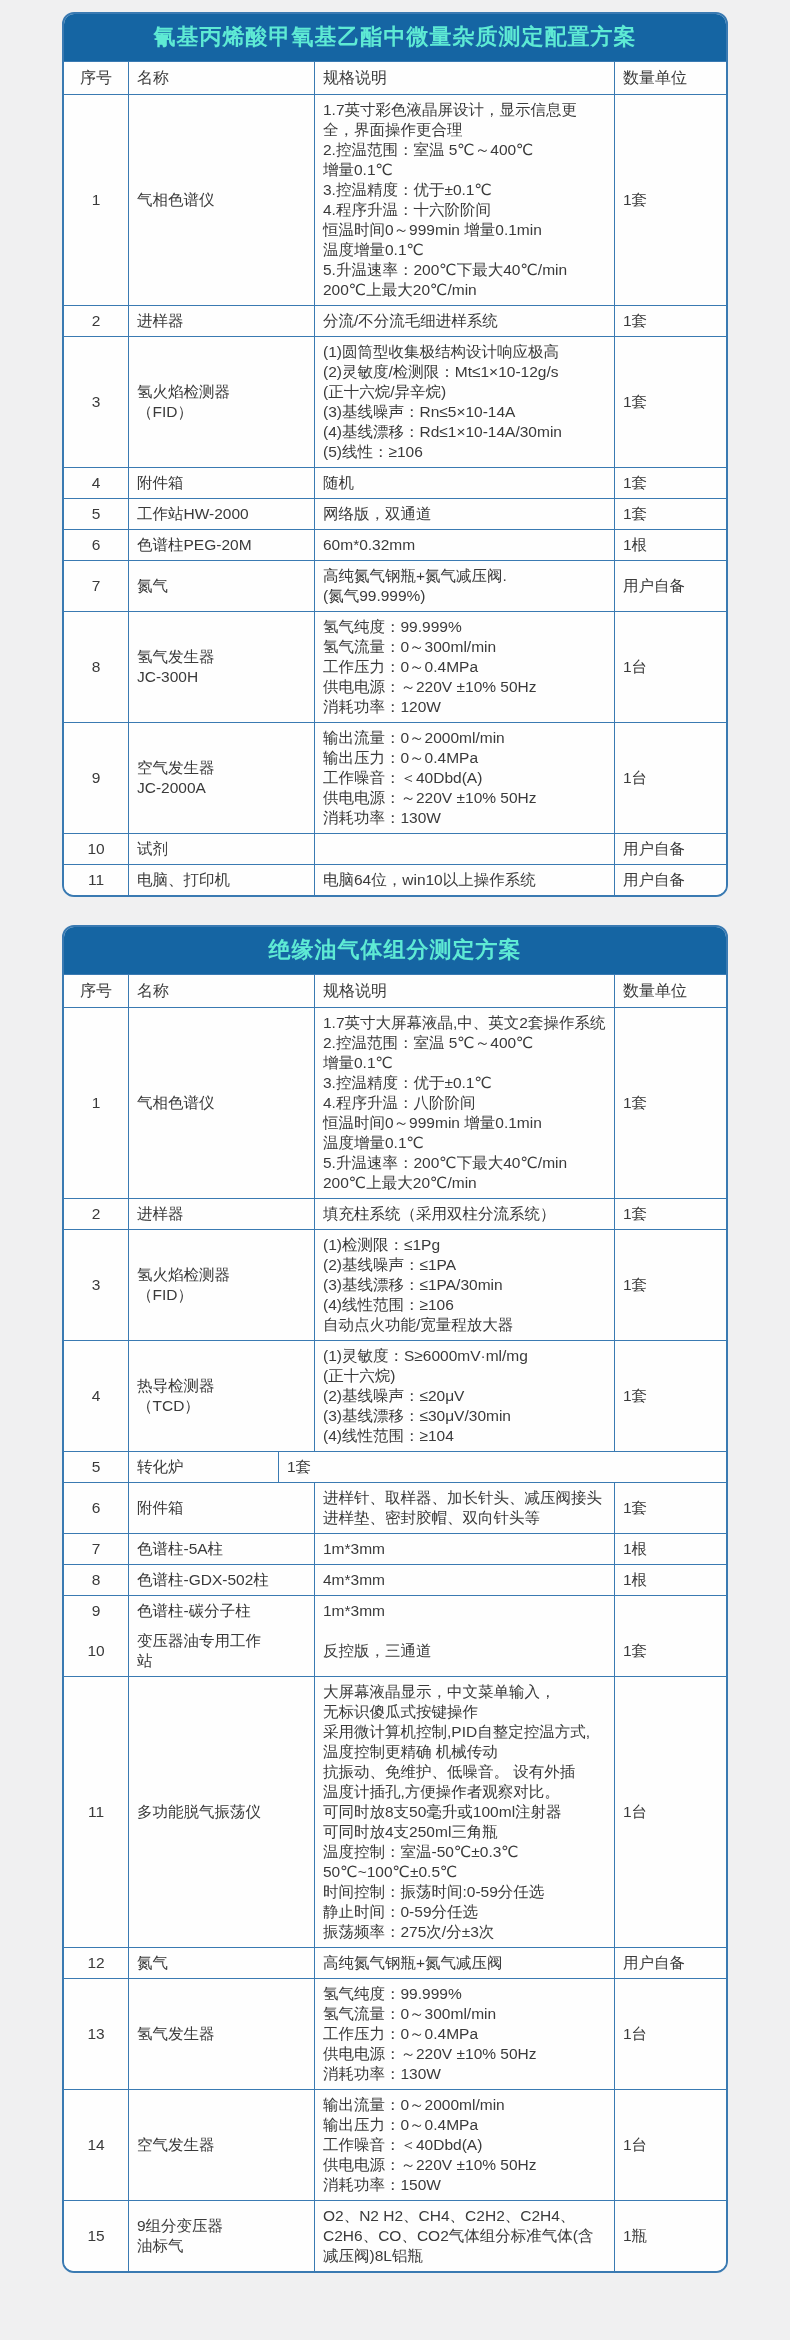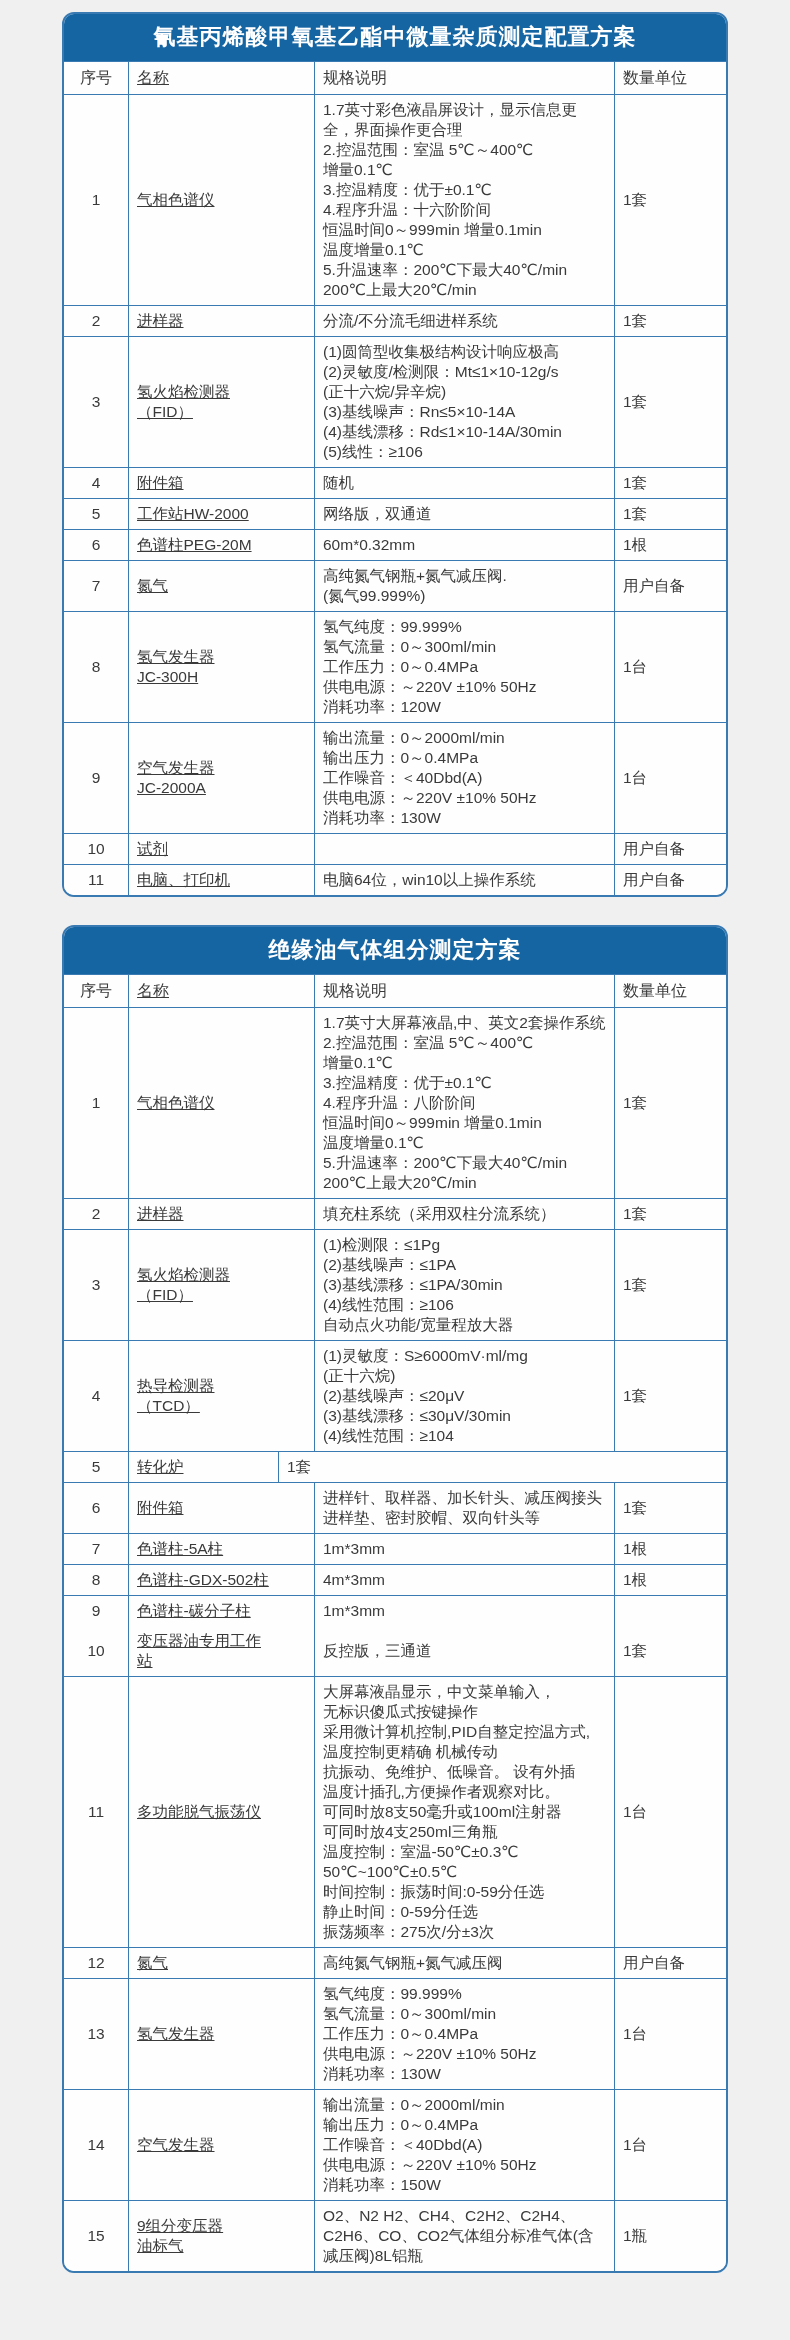--- a/index.html
+++ b/index.html
@@ -20,21 +20,21 @@
   .spec-table{
     width:666px;
     background:var(--cell-bg);
     border:2px solid var(--border);
     border-radius:12px;
     overflow:hidden;
     margin-bottom:28px;
   }
   .table-title{
     background:var(--title-bg);
-    color:#ffffff;
+    color:#5eead4;
     font-size:22px;
     font-weight:bold;
     text-align:center;
     padding:8px 4px 9px 4px;
     letter-spacing:1px;
   }
   .row{
     display:grid;
     grid-template-columns:64px 150px 1fr 112px;
     background:var(--cell-bg);
@@ -47,21 +47,21 @@
     font-size:15.5px;
     line-height:20px;
     display:flex;
     flex-direction:column;
     justify-content:center;
     white-space:pre-line;
     word-break:break-word;
   }
   .cell + .cell{border-left:1.5px solid var(--border);}
   .c-no{align-items:center;text-align:right;}
-  .c-name{align-items:flex-start;text-decoration:underline;}
+  .c-name{align-items:flex-start;}
   .c-spec{align-items:flex-start;margin-left:36px;}
   .c-qty{align-items:flex-start;}
   .header-row .cell{font-size:16px;padding-top:6px;padding-bottom:6px;}
 </style>
 </head>
 <body>
 
 <div class="page">
 
   <section class="spec-table">

